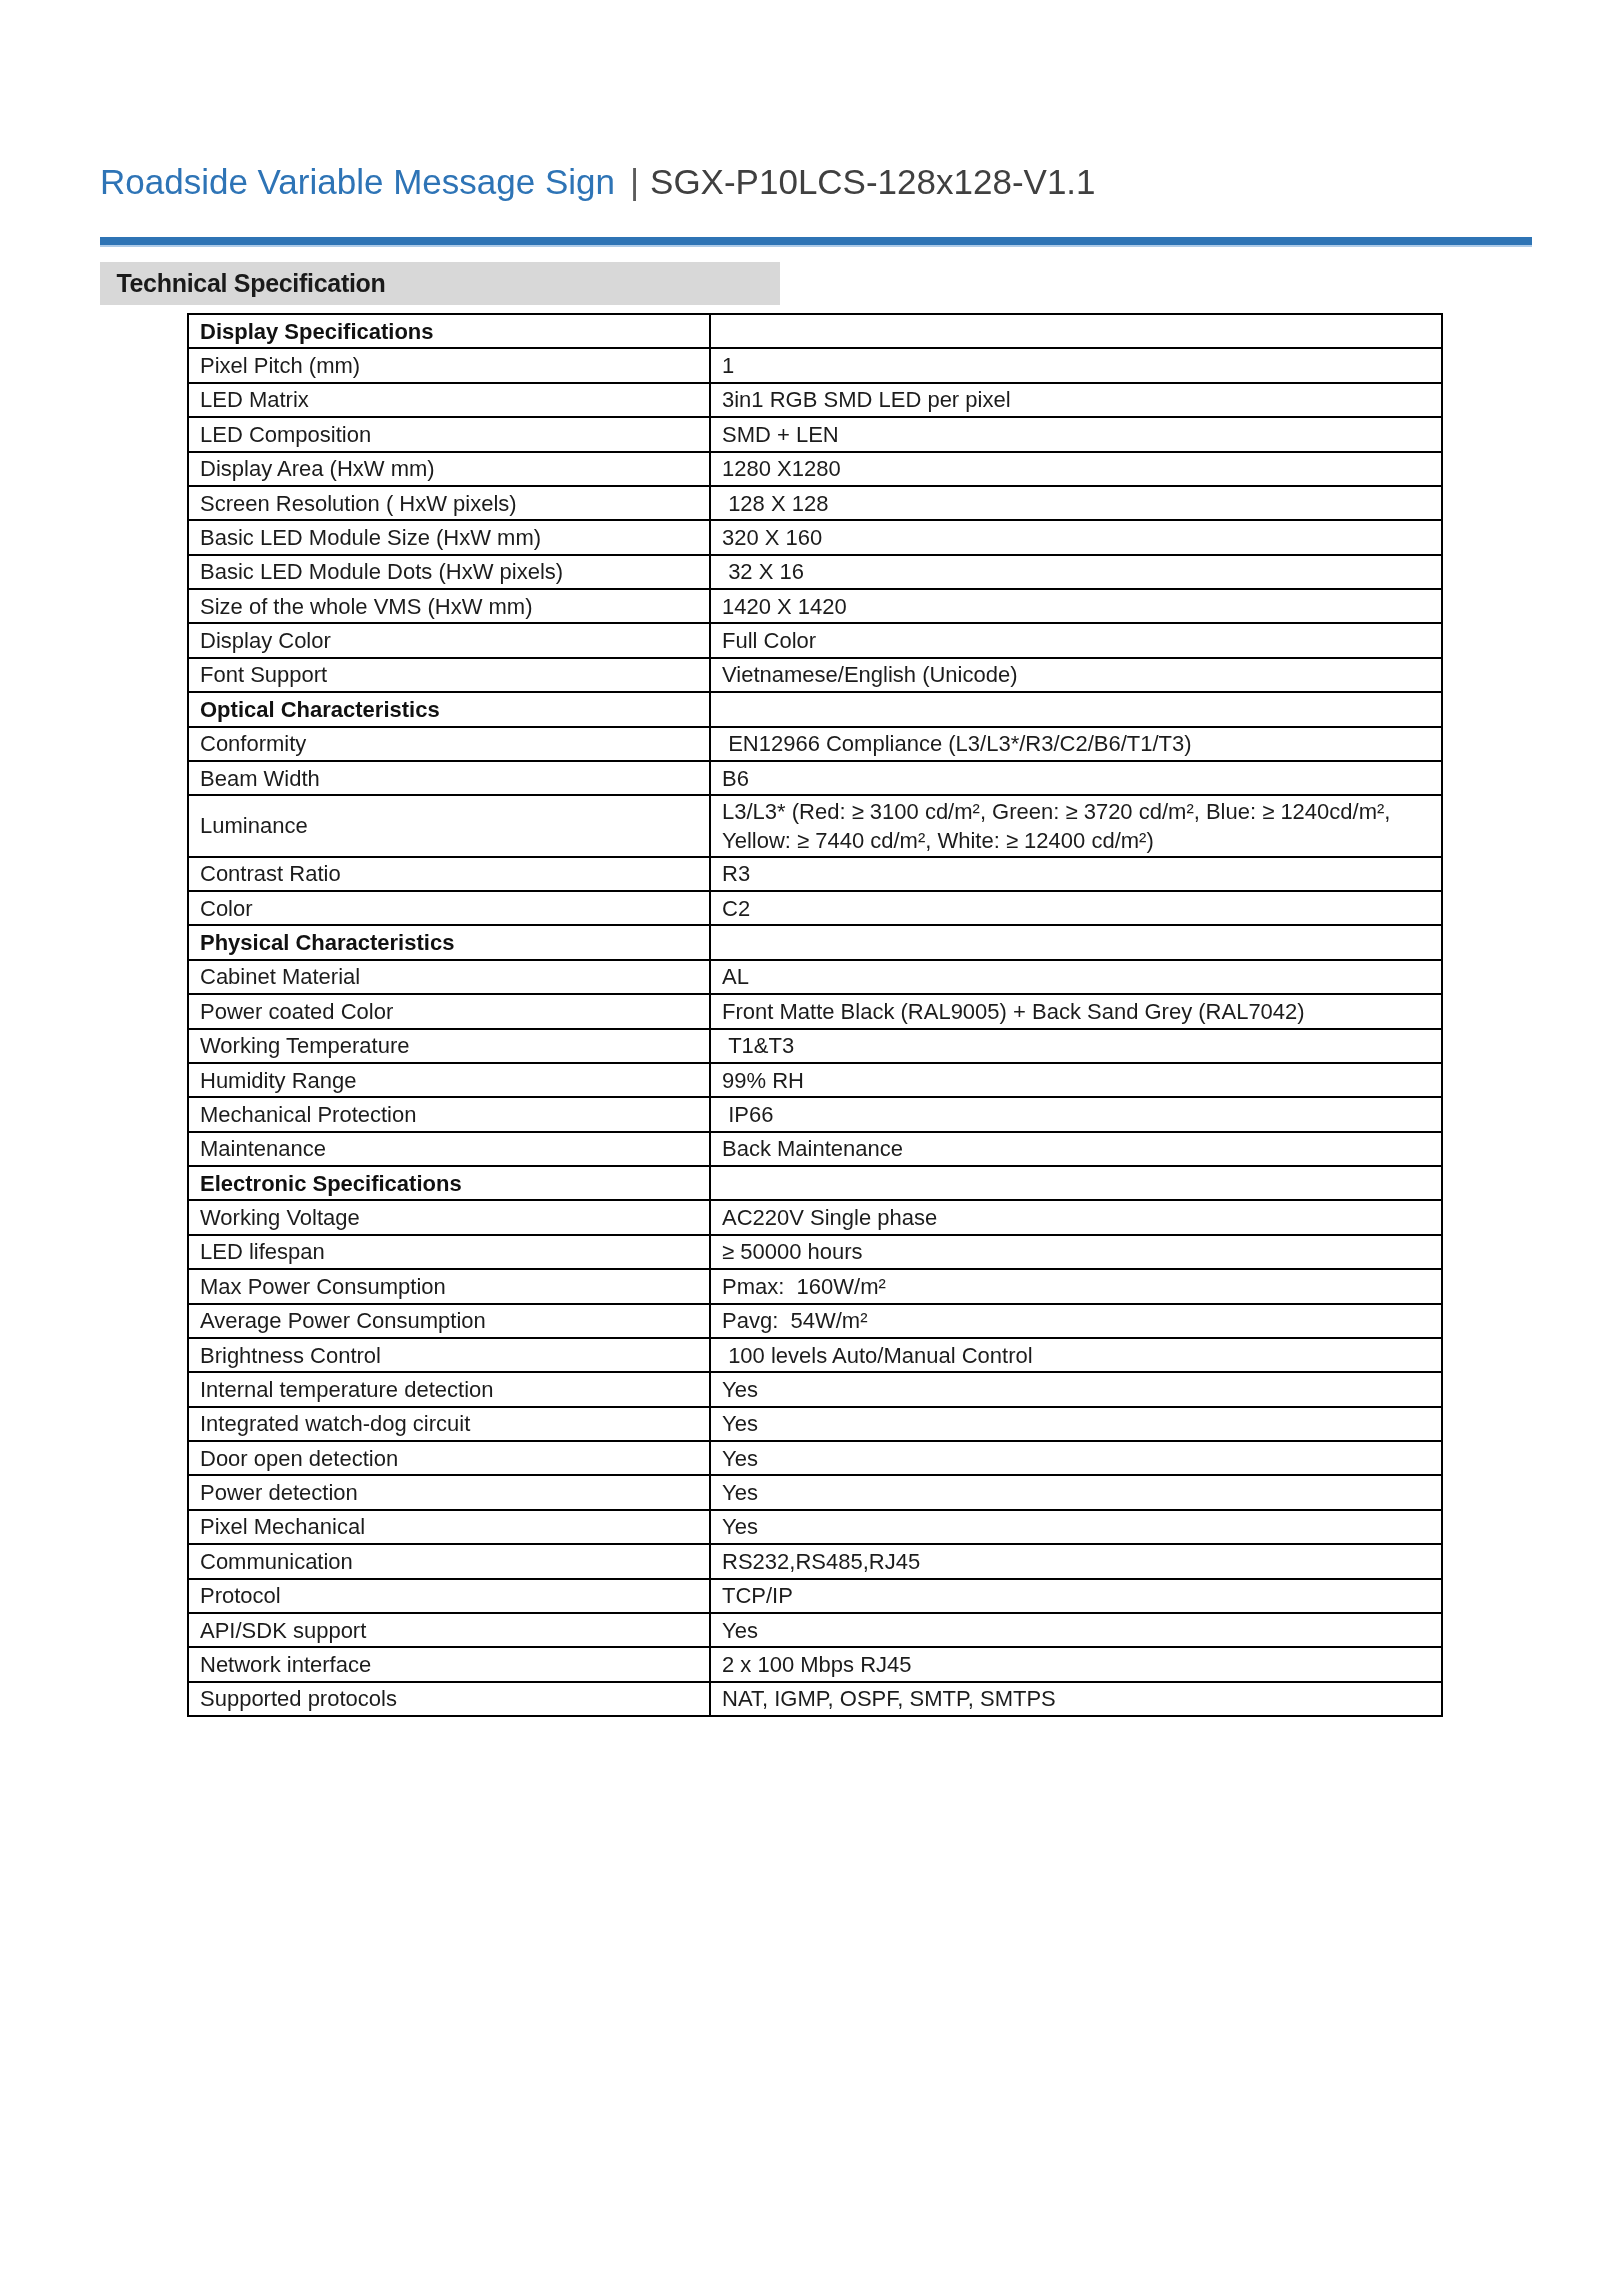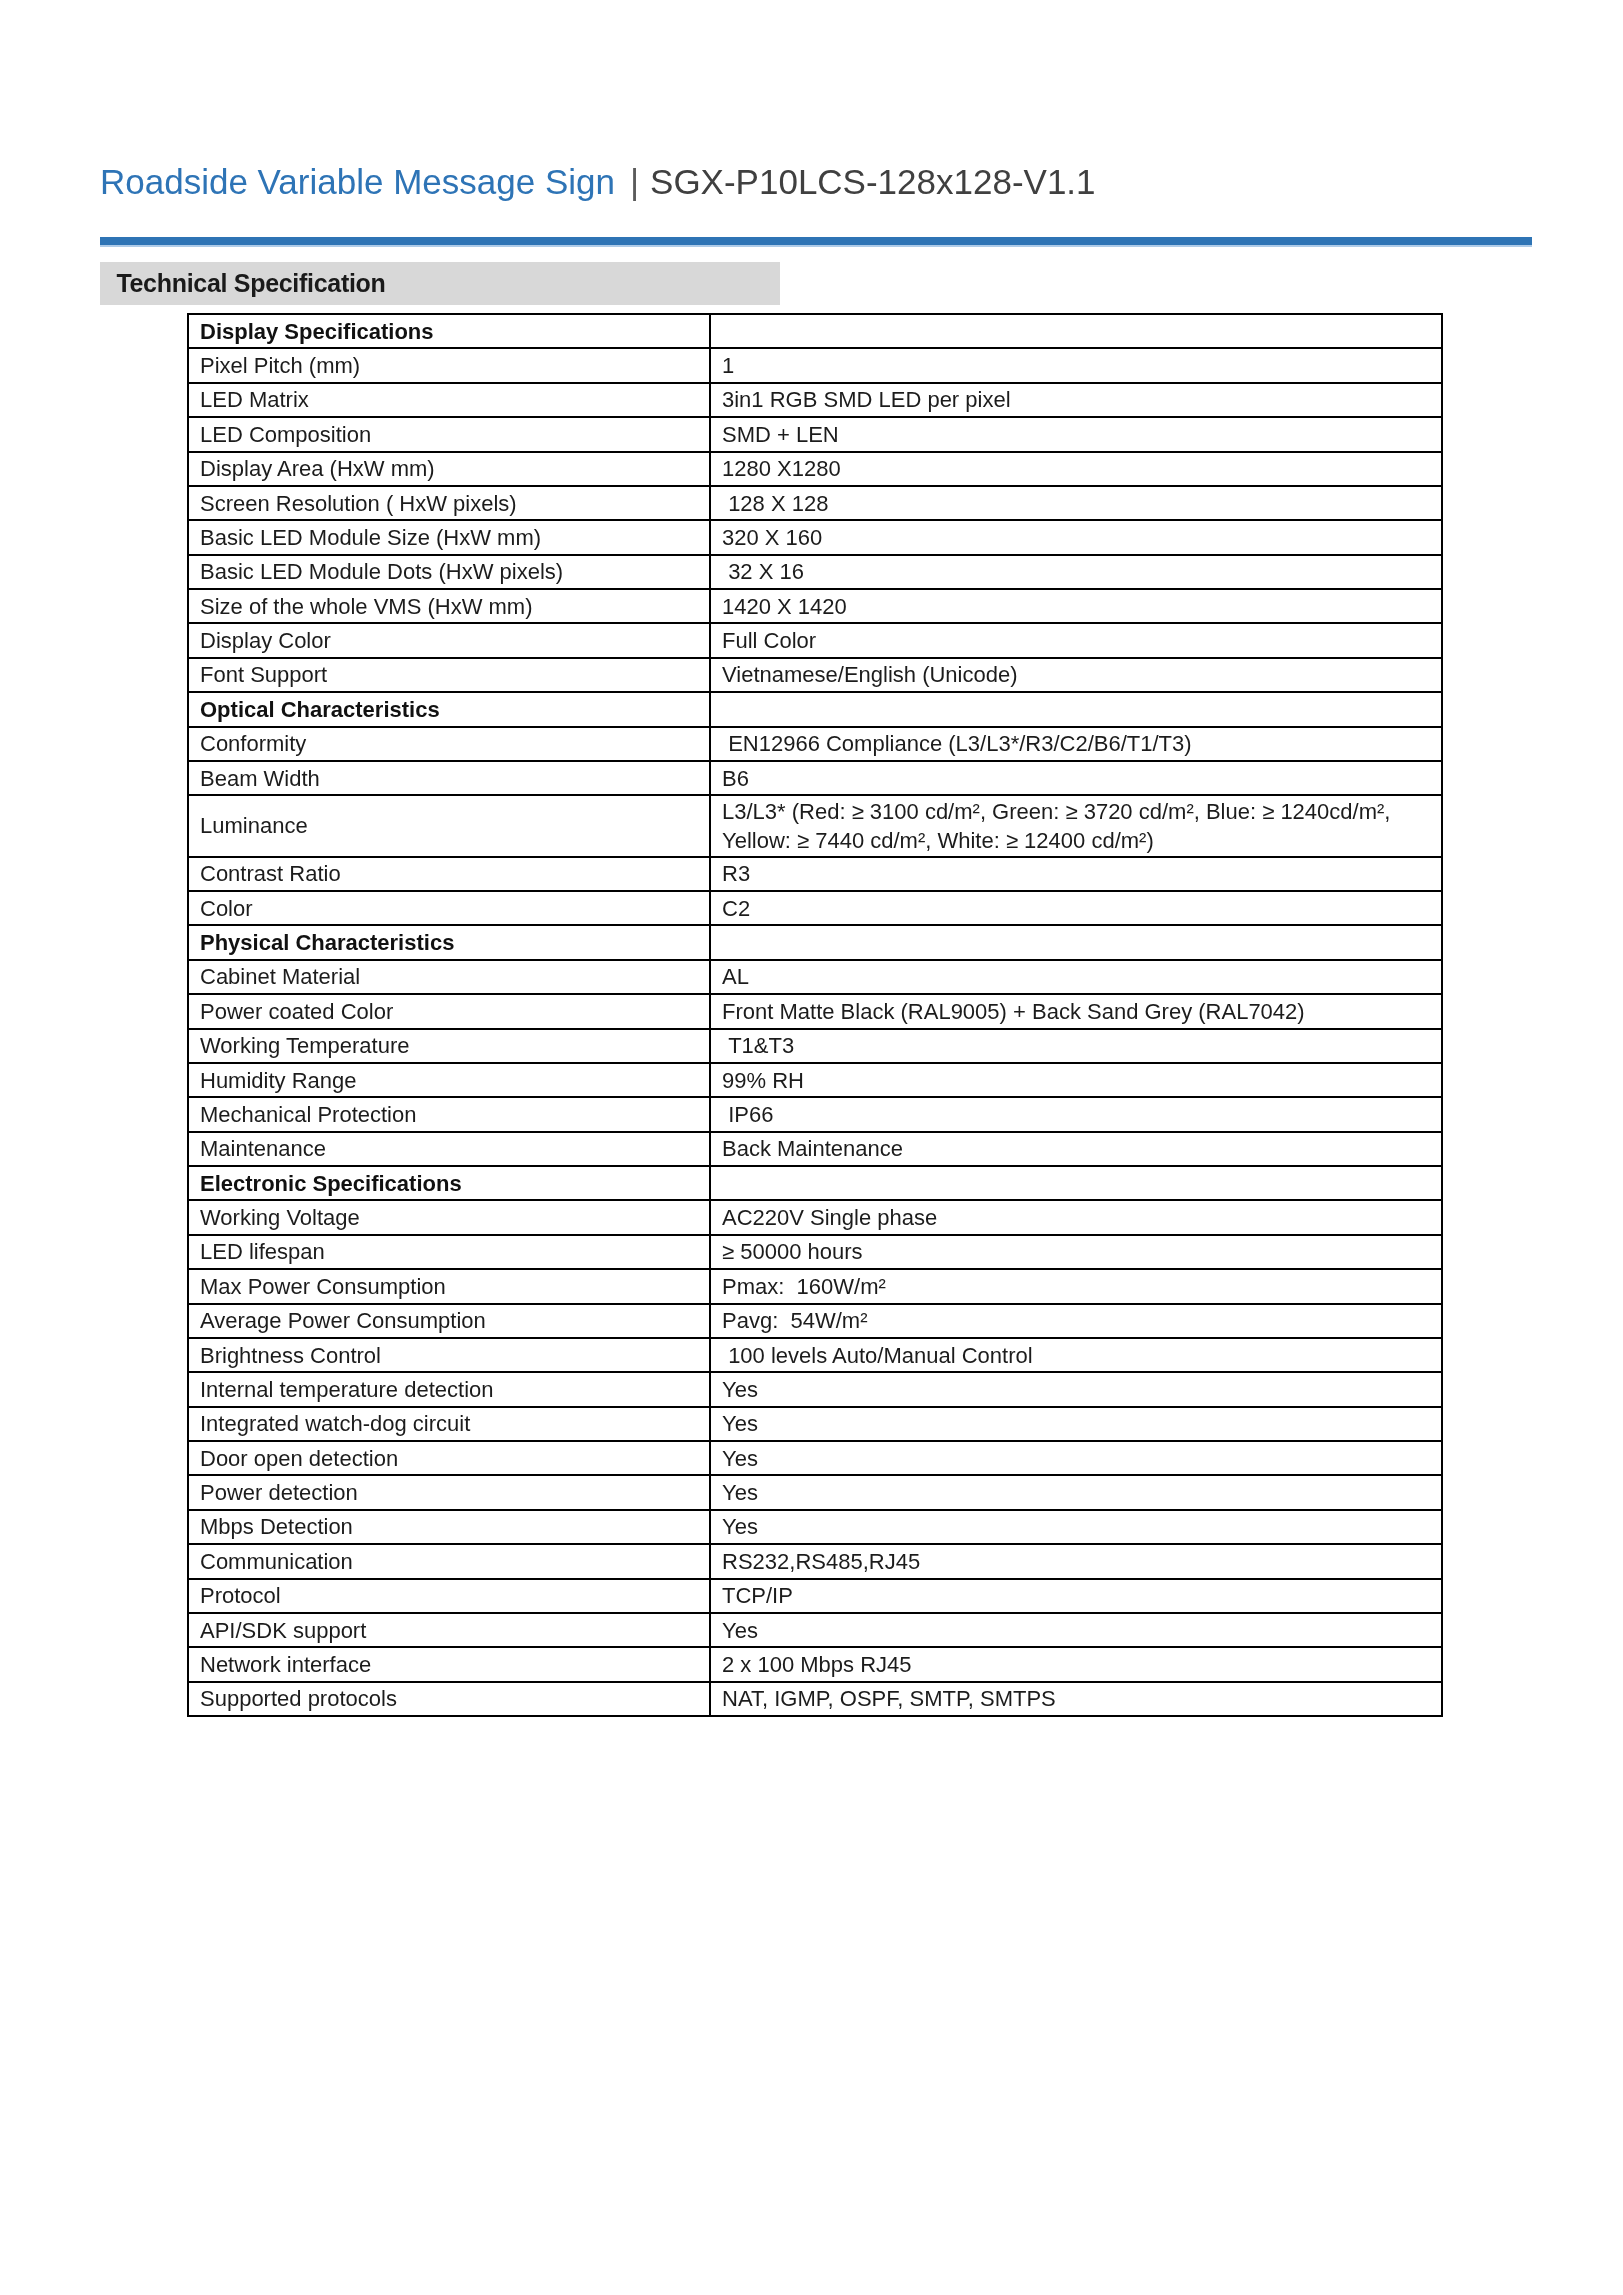--- a/index.html
+++ b/index.html
@@ -242,21 +242,21 @@
     </tr>
         <tr>
       <td><span>Door open detection</span></td>
       <td><span>Yes</span></td>
     </tr>
         <tr>
       <td><span>Power detection</span></td>
       <td><span>Yes</span></td>
     </tr>
         <tr>
-      <td><span>Mbps Detection</span></td>
+      <td><span>Pixel Mechanical</span></td>
       <td><span>Yes</span></td>
     </tr>
         <tr>
       <td><span>Communication</span></td>
       <td><span>RS232,RS485,RJ45</span></td>
     </tr>
         <tr>
       <td><span>Protocol</span></td>
       <td><span>TCP/IP</span></td>
     </tr>

